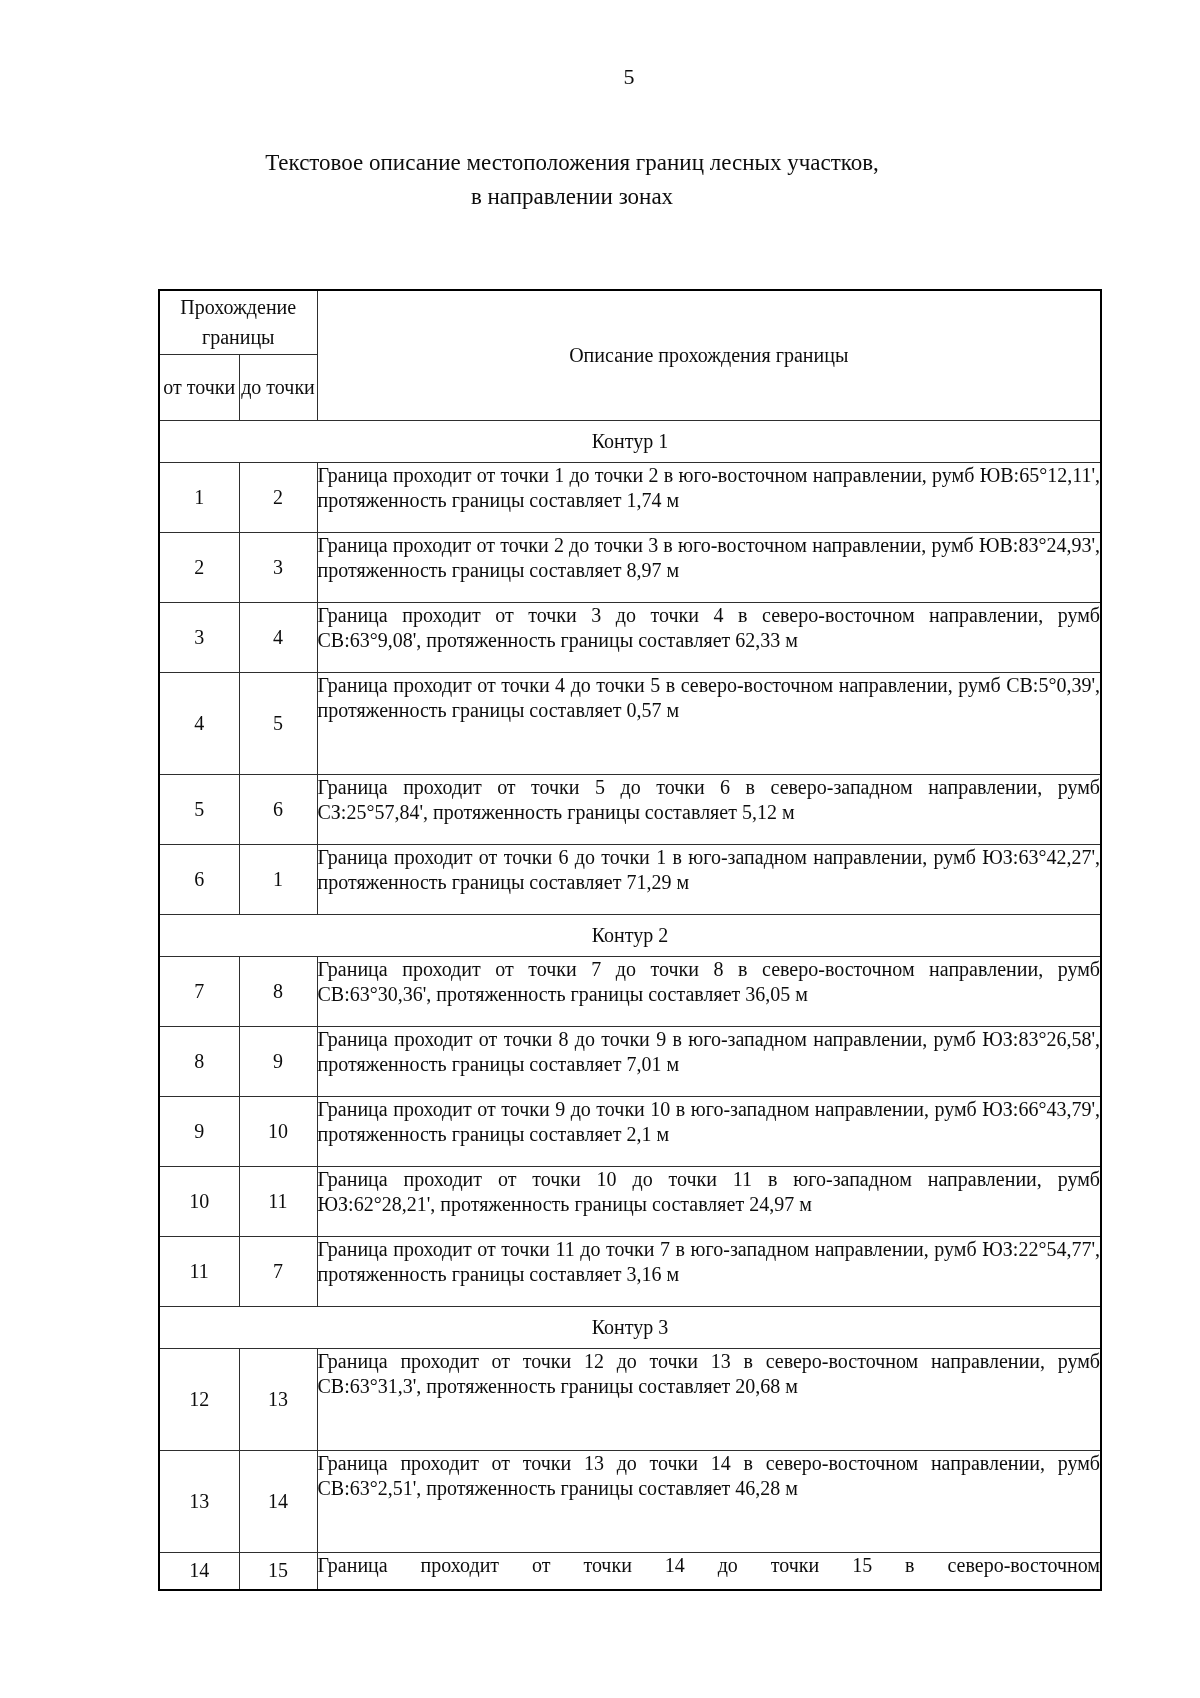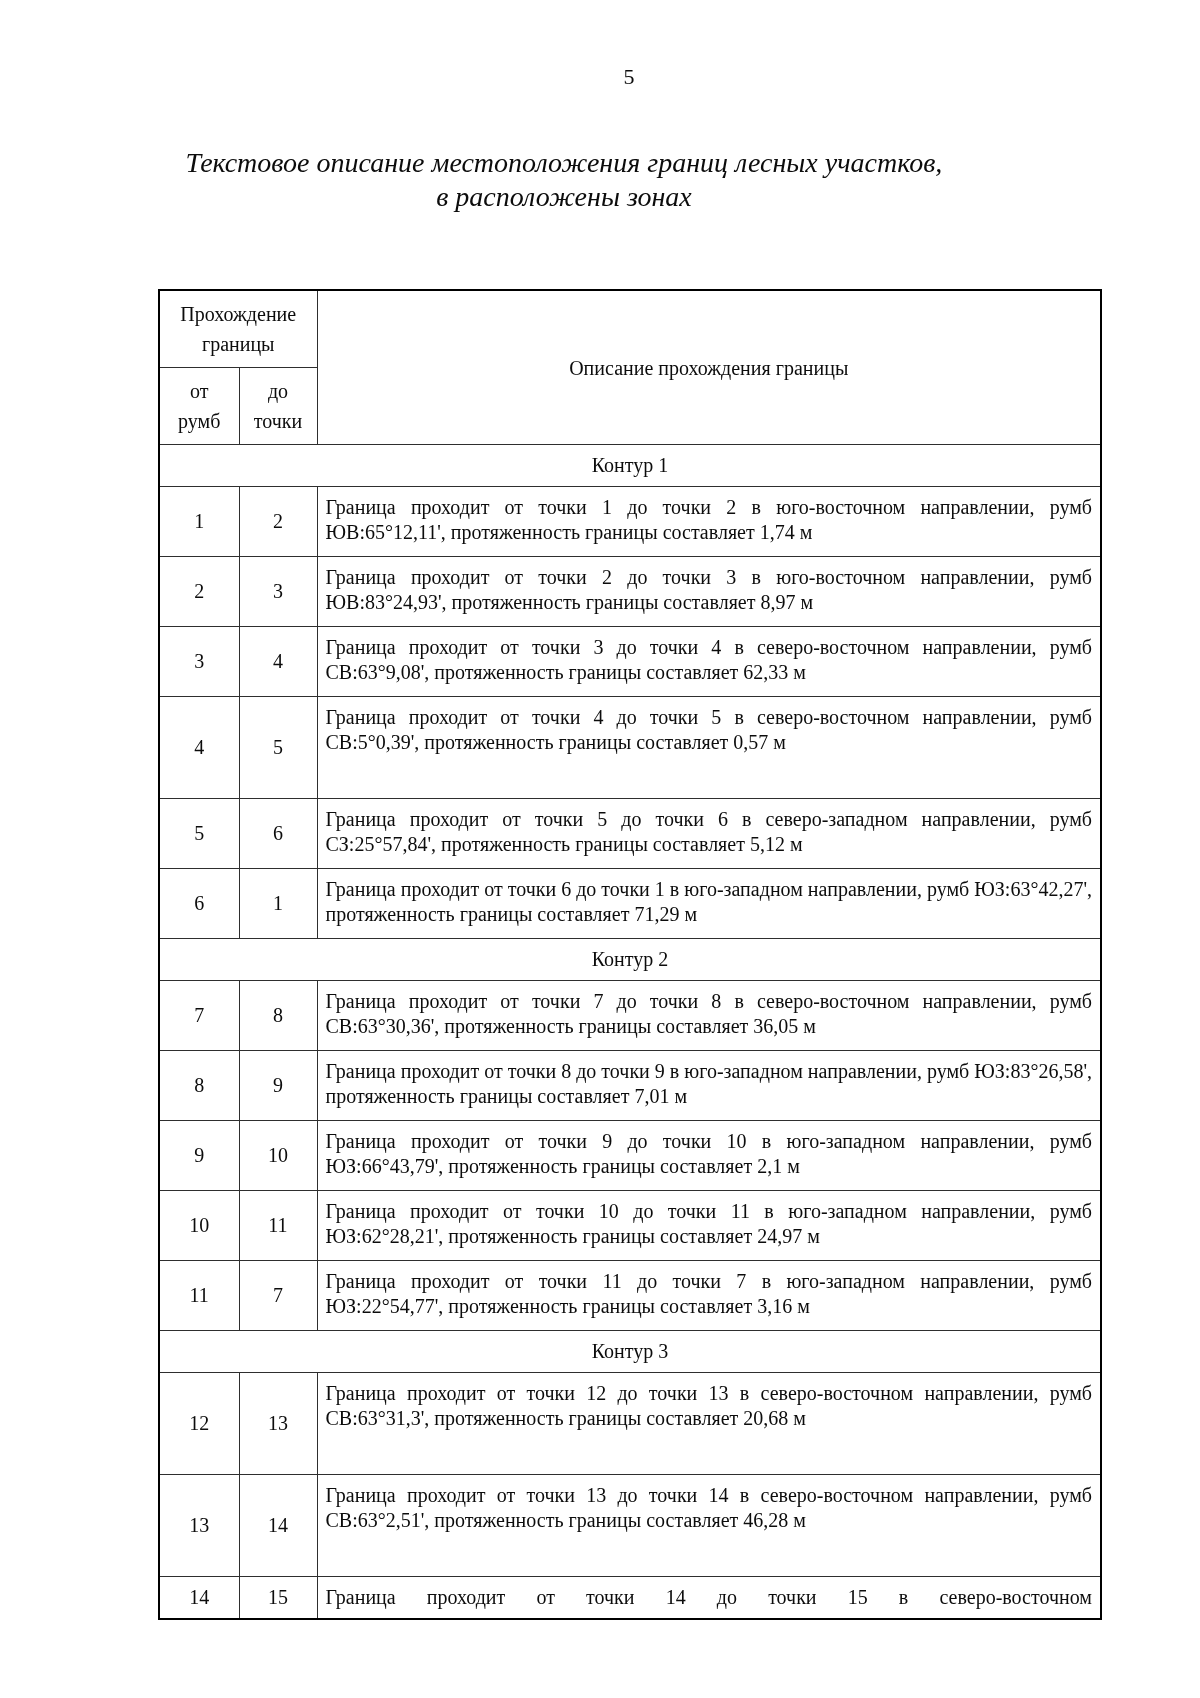--- a/index.html
+++ b/index.html
@@ -18,45 +18,44 @@
     top: 64px;
     left: 158px;
     width: 942px;
     text-align: center;
     font-size: 22px;
     line-height: 26px;
   }
   .doc-title {
     position: absolute;
     top: 146px;
-    left: 84px;
+    left: 92px;
     width: 960px;
     text-align: center;
-    font-size: 28px;
+    font-size: 23px;
     line-height: 34px;
-    font-style: italic;
   }
   table.boundary {
     position: absolute;
     left: 158px;
     top: 289px;
     width: 942px;
     table-layout: fixed;
     border-collapse: collapse;
     border: 2px solid #000000;
     font-size: 20px;
   }
   table.boundary col.c1 { width: 80px; }
   table.boundary col.c2 { width: 78px; }
   table.boundary col.c3 { width: 784px; }
   table.boundary th,
   table.boundary td {
     border: 1.5px solid #2e2e2e;
     font-weight: normal;
-    padding: 8px;
+    padding: 0;
   }
   thead th {
     text-align: center;
     vertical-align: middle;
     line-height: 30px;
     padding: 2px 4px;
   }
   tr.head-top { height: 64px; }
   tr.head-sub { height: 66px; }
   tr.section-row { height: 42px; }
@@ -81,36 +80,36 @@
 </style>
 </head>
 <body>
 
 <div class="page">
 
   <div class="page-number">5</div>
 
   <div class="doc-title">
     <div>Текстовое описание местоположения границ лесных участков,</div>
-    <div>в расположены зонах</div>
+    <div>в направлении зонах</div>
   </div>
 
   <table class="boundary">
     <colgroup>
       <col class="c1">
       <col class="c2">
       <col class="c3">
     </colgroup>
     <thead>
       <tr class="head-top">
         <th colspan="2">Прохождение границы</th>
         <th rowspan="2">Описание прохождения границы</th>
       </tr>
       <tr class="head-sub">
-        <th>от румб</th>
+        <th>от точки</th>
         <th>до точки</th>
       </tr>
     </thead>
     <tbody id="table-body">
         <tr class="section-row">
           <td colspan="3">Контур 1</td>
         </tr>
         <tr style="height: 70px;">
           <td class="num">1</td>
           <td class="num">2</td>

